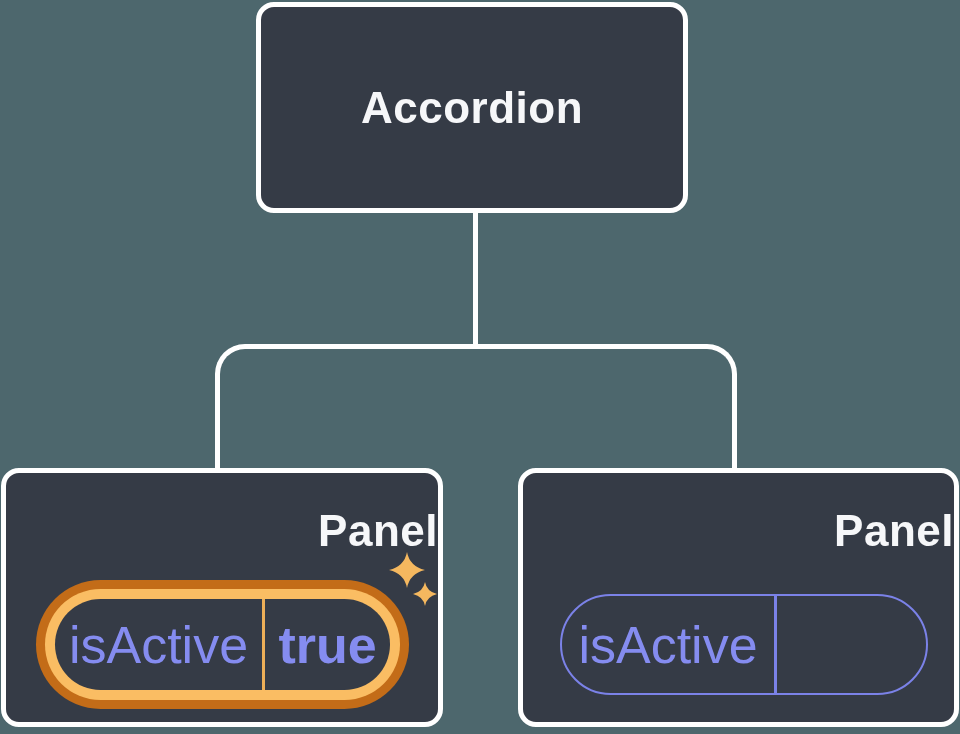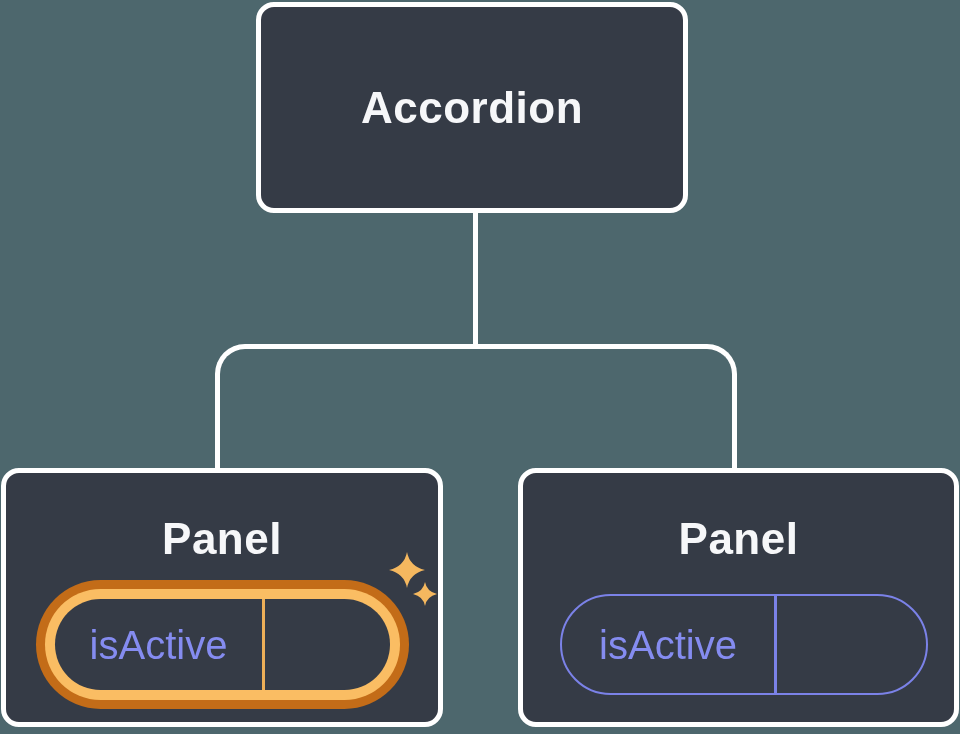--- a/index.html
+++ b/index.html
@@ -23,22 +23,22 @@
     left: 256px; top: 2px; width: 432px; height: 211px;
     display: flex; align-items: center; justify-content: center;
   }
   .node-title {
     color: var(--title_text);
     font-size: 44px; font-weight: 600;
     line-height: 1; letter-spacing: 0.5px;
     white-space: nowrap;
   }
   .panel-title {
-    position: absolute; left: 0; right: 0; top: 44px;
-    text-align: center;
+    position: absolute; left: 0; right: 0; top: 36px;
+    text-align: right;
   }
   .connector { position: absolute; }
   .stem {
     left: 473px; top: 213px; width: 5px; height: 131px;
     background: var(--node_border);
   }
   .bracket {
     left: 215px; top: 344px; width: 522px; height: 124px;
     box-sizing: border-box;
     border-top: 5px solid var(--node_border);
@@ -63,21 +63,21 @@
   }
   .pill-core {
     position: absolute; inset: 10px;
     background: var(--node_bg);
     border-radius: 999px;
     display: flex; align-items: stretch; overflow: hidden;
   }
   .pill-core .seg, .pill-plain .seg {
     display: flex; align-items: center; justify-content: center;
     color: var(--prop_text);
-    font-size: 40px; font-weight: 400;
+    font-size: 52px; font-weight: 400;
     line-height: 1; white-space: nowrap; text-align: center;
   }
   .pill-core .seg-name { width: 207px; flex: 0 0 auto; }
   .pill-core .seg-value { flex: 1; font-weight: 700; }
   .divider-gold { width: 3px; flex: 0 0 auto; background: var(--highlight_divider); }
 
   
   .pill-plain {
     position: absolute; left: 37px; top: 121px;
     width: 368px; height: 101px;
@@ -104,20 +104,21 @@
   <div class="connector stem"></div>
   <div class="connector bracket"></div>
 
   <div class="node node-panel-left">
     <div class="node-title panel-title">Panel</div>
     <div class="pill-ring">
       <div class="pill-ring-inner">
         <div class="pill-core">
           <span class="seg seg-name">isActive</span>
           <span class="divider-gold"></span>
+          <span class="seg seg-value">true</span>
         </div>
       </div>
     </div>
     <svg class="sparkles" viewBox="0 0 56 60" xmlns="http://www.w3.org/2000/svg">
       <path fill="var(--sparkle)" d="M22 4 Q24.7 18.4 40 22 Q24.7 25.6 22 40 Q19.3 25.6 4 22 Q19.3 18.4 22 4 Z"></path>
       <path fill="var(--sparkle)" d="M40 34 Q41.8 43.6 52 46 Q41.8 48.4 40 58 Q38.2 48.4 28 46 Q38.2 43.6 40 34 Z"></path>
     </svg>
   </div>
 
   <div class="node node-panel-right">

